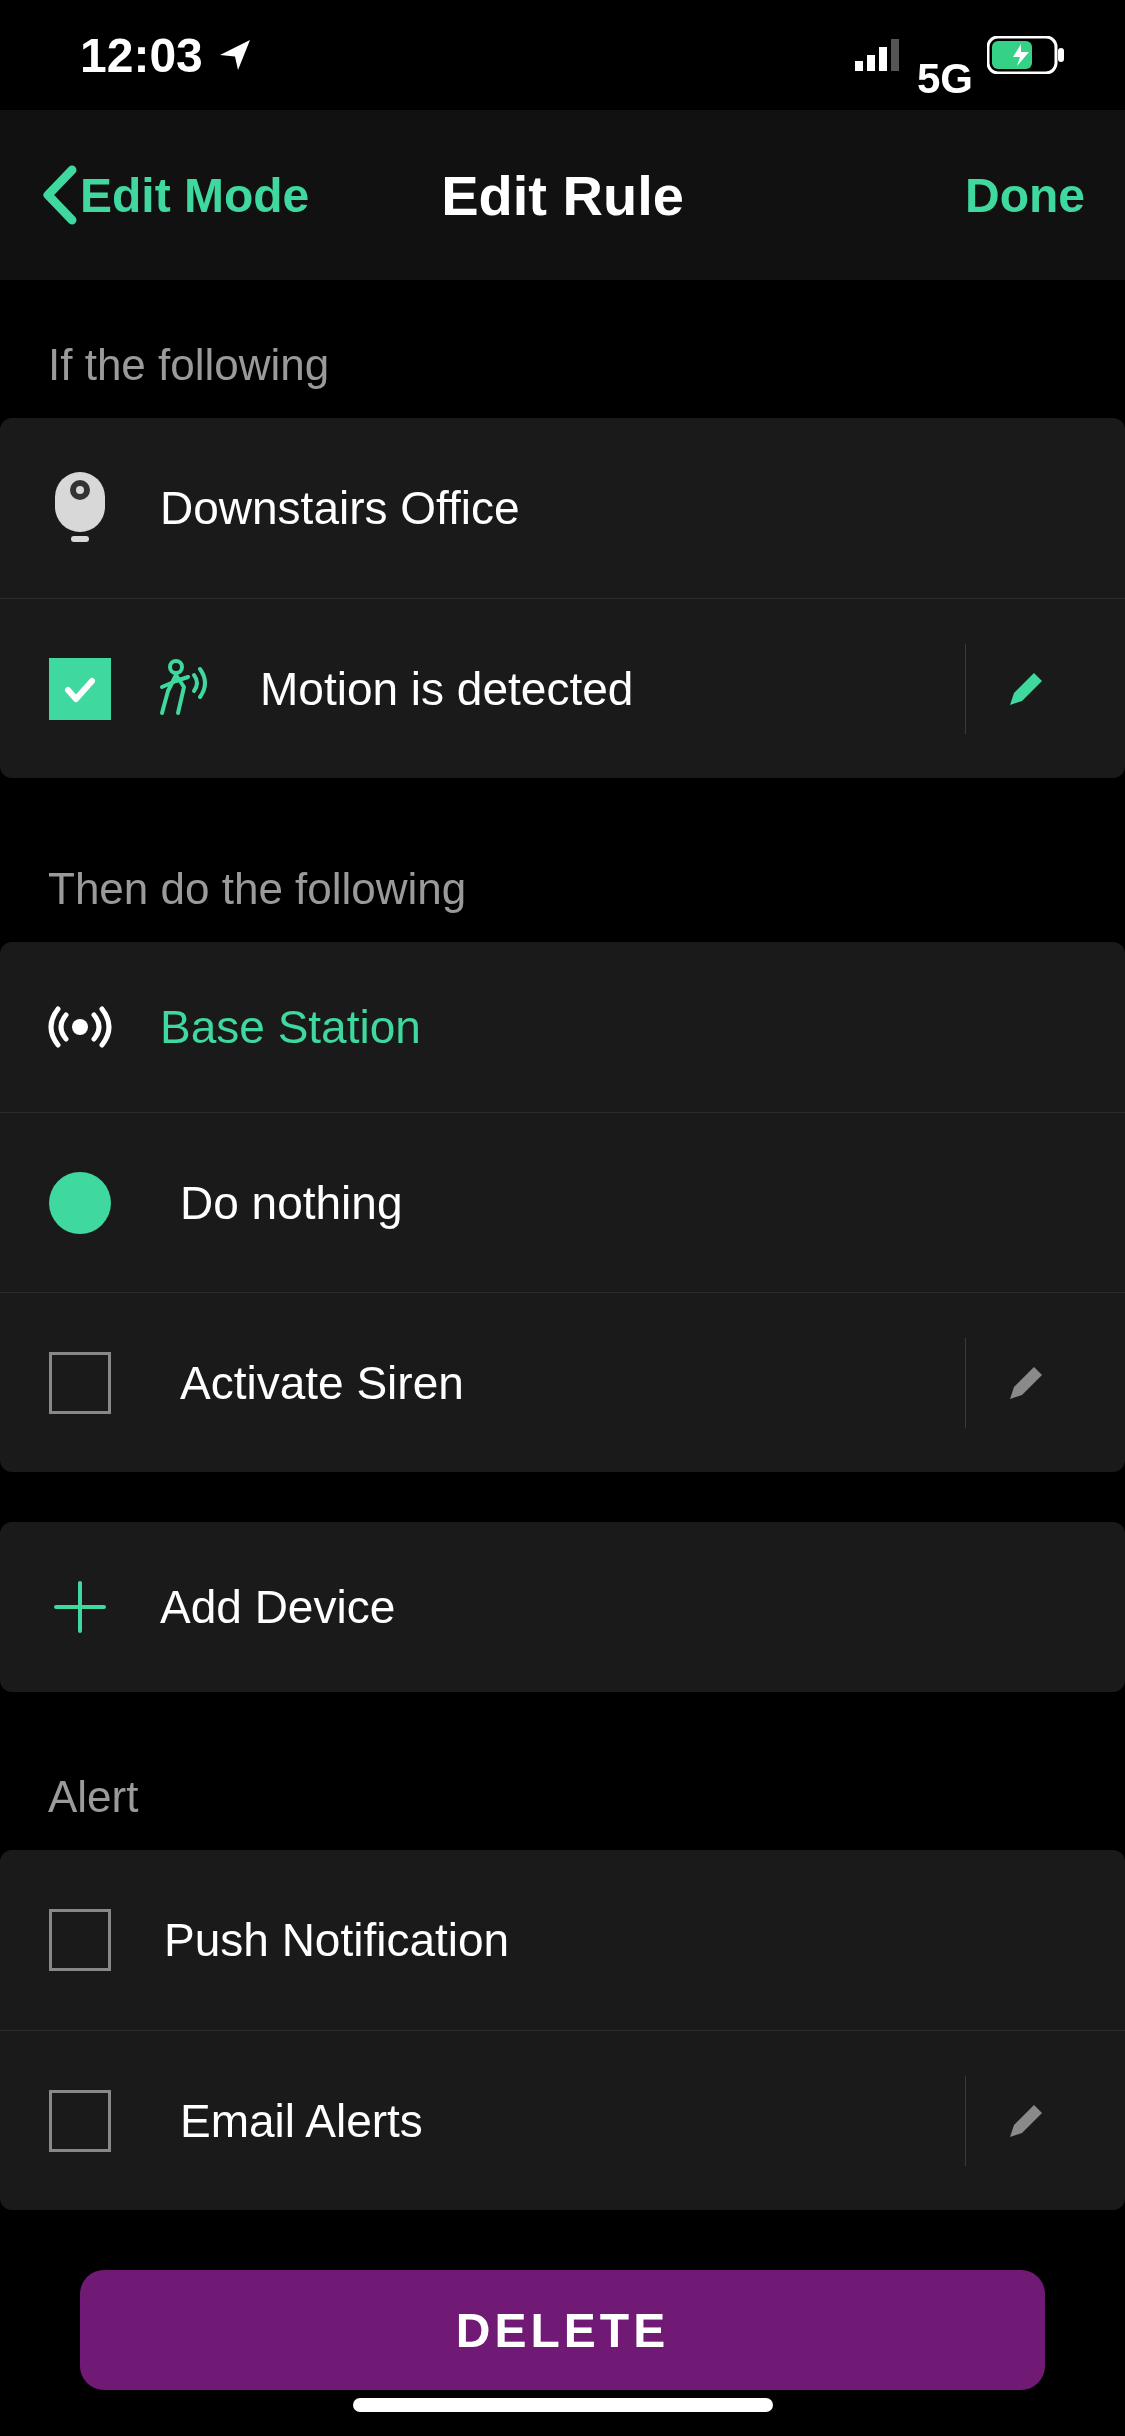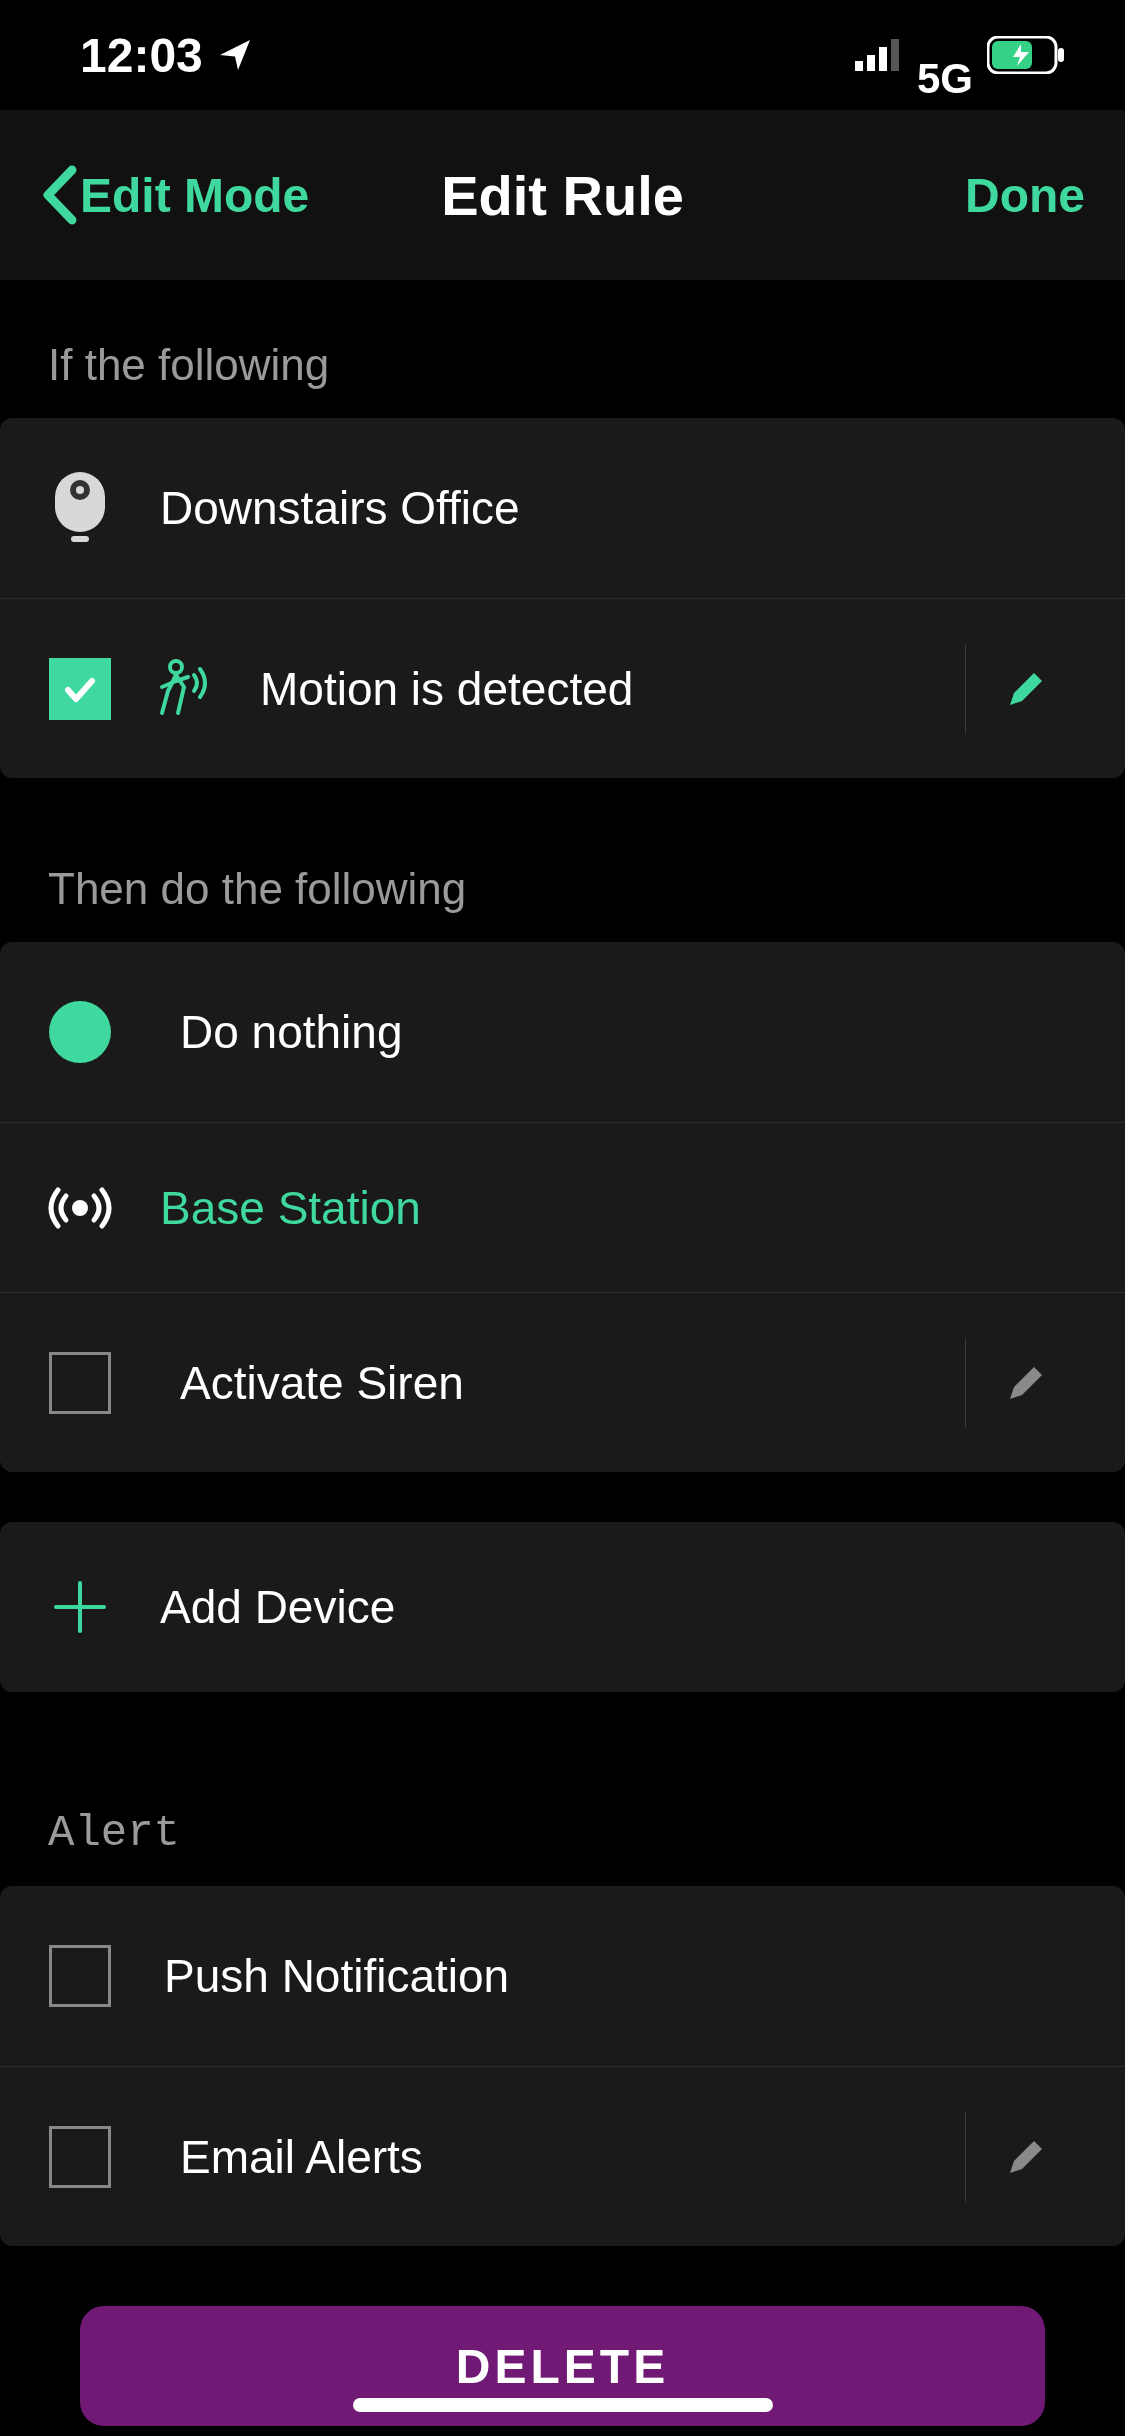--- a/index.html
+++ b/index.html
@@ -130,40 +130,40 @@
             <path d="M6 38 L10 26 L30 6 L38 14 L18 34 Z M30 6 L38 14"></path>
           </svg>
       </div>
     </div>
   </div>
 </div>
 
 <div class="section">
   <div class="section-header" style="padding-top:86px;">Then do the following</div>
   <div class="list">
-    <div class="row">
-      <div class="left-icon">
-        <div class="radio-dot"></div>
-      </div>
-      <div class="label" style="margin-left:60px;">Do nothing</div>
-    </div>
     <div class="row" style="min-height:170px;">
       <div class="left-icon">
         <svg width="72" height="48" viewBox="0 0 72 48" fill="none" stroke="#fff" stroke-width="5" stroke-linecap="round">
           <circle cx="36" cy="24" r="8" fill="#fff" stroke="none"></circle>
           <path d="M22 12 Q12 24 22 36"></path>
           <path d="M50 12 Q60 24 50 36"></path>
           <path d="M14 6 Q0 24 14 42"></path>
           <path d="M58 6 Q72 24 58 42"></path>
         </svg>
       </div>
       <div class="label accent">Base Station</div>
     </div>
     <div class="row">
       <div class="left-icon">
+        <div class="radio-dot"></div>
+      </div>
+      <div class="label" style="margin-left:60px;">Do nothing</div>
+    </div>
+    <div class="row">
+      <div class="left-icon">
         <div class="checkbox"></div>
       </div>
       <div class="label" style="margin-left:60px;">Activate Siren</div>
       <div class="edit-slot">
         <svg width="44" height="44" viewBox="0 0 44 44" fill="#8a8a8a">
             <path d="M6 38 L10 26 L30 6 L38 14 L18 34 Z"></path>
           </svg>
       </div>
     </div>
   </div>
@@ -175,21 +175,21 @@
             <line x1="30" y1="6" x2="30" y2="54"></line>
             <line x1="6" y1="30" x2="54" y2="30"></line>
           </svg>
       </div>
       <div class="label">Add Device</div>
     </div>
   </div>
 </div>
 
 <div class="section">
-  <div class="section-header" style="padding-top:116px;font-family:Liberation Mono, monospace;">Alert</div>
+  <div class="section-header" style="padding-top:80px;">Alert</div>
   <div class="list">
     <div class="row">
       <div class="left-icon">
         <div class="checkbox"></div>
       </div>
       <div class="label" style="margin-left:44px;">Push Notification</div>
     </div>
     <div class="row">
       <div class="left-icon">
         <div class="checkbox"></div>

